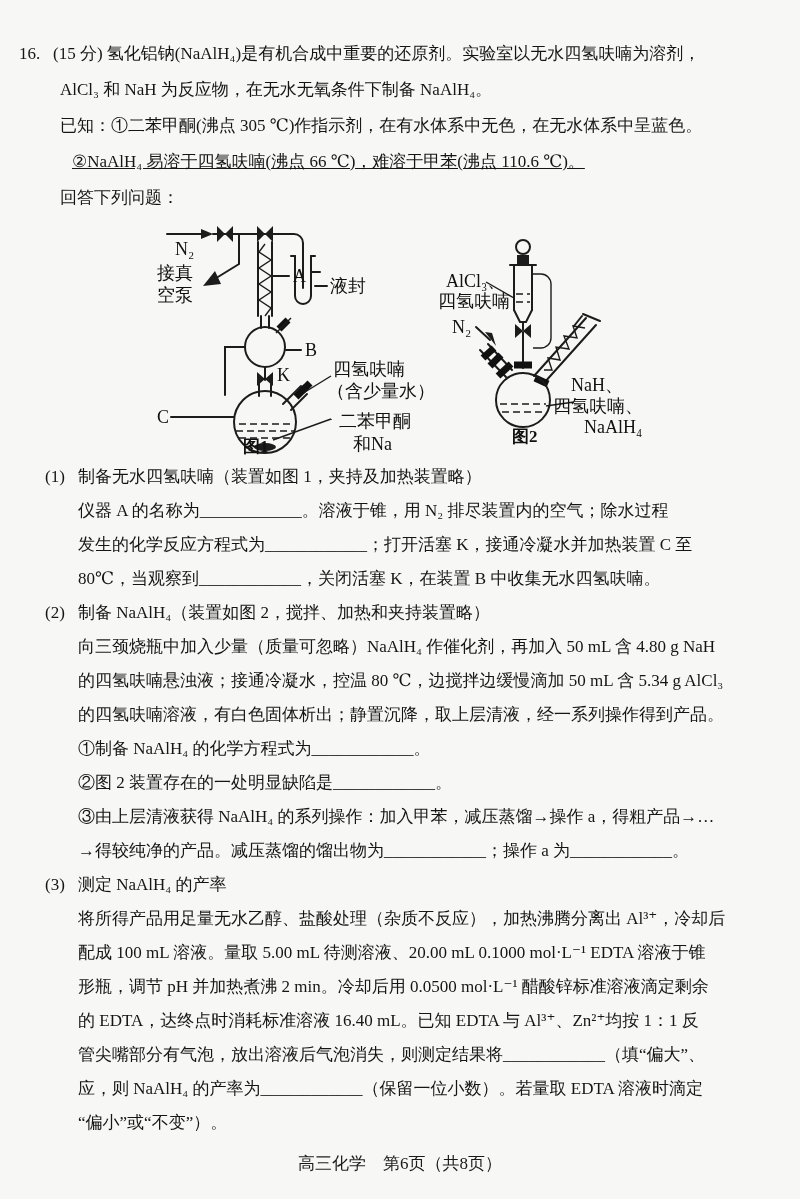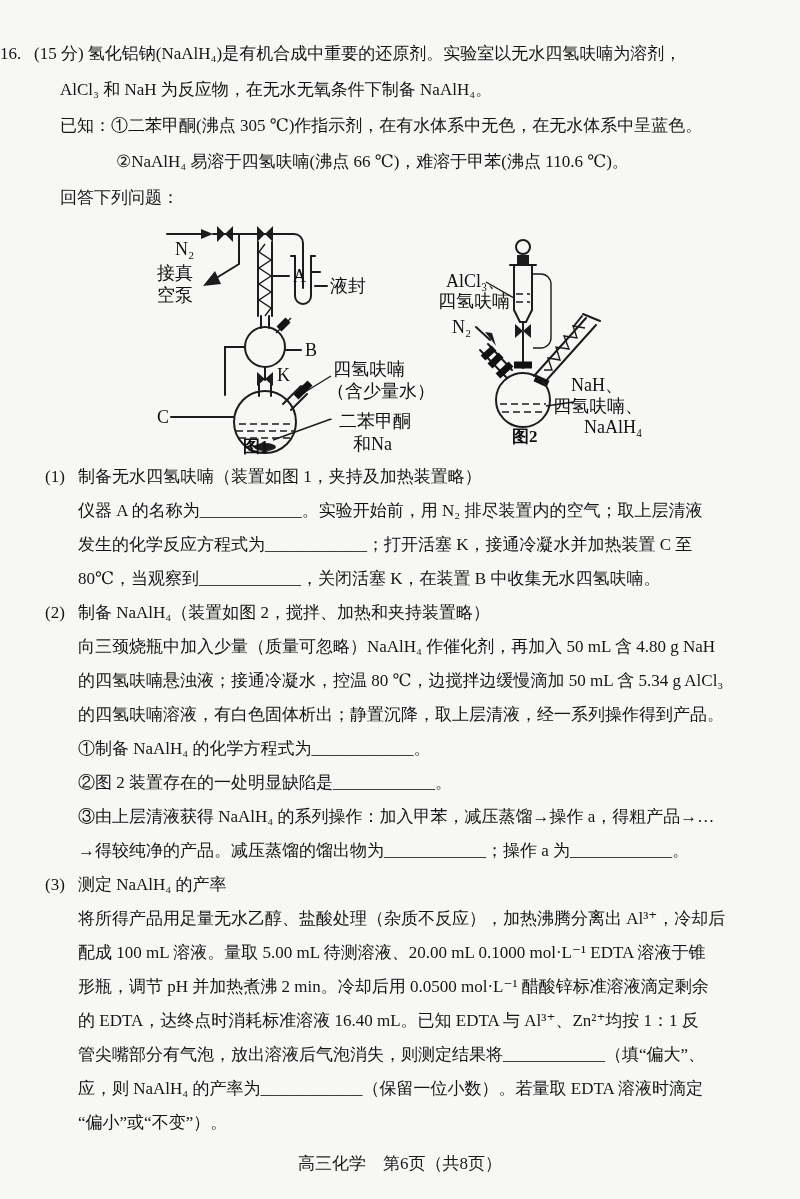--- a/index.html
+++ b/index.html
@@ -16,24 +16,24 @@
     color:#151515;
     overflow:hidden;
     box-sizing:border-box;
     padding-top:36px;
   }
   .tline{white-space:nowrap;font-size:17px;}
   .intro .tline{line-height:36px;height:36px;}
   .part .tline{line-height:34px;height:34px;}
   .num{display:inline-block;}
   
-  .l-q16{}
+  .l-q16{margin-left:19px;}
   .l-q16 .num{width:34px;}
   .ind-a{padding-left:60px;}
-  .ind-b{padding-left:116px;}
+  .ind-b{padding-left:72px;text-decoration:underline;}
   
   .part-head{padding-left:45px;}
   .part-head .num{width:33px;}
   .part-body{padding-left:78px;}
   
   .figures{position:relative;height:244px;}
   .fig{position:absolute;}
   .fig svg{position:absolute;left:0;top:0;}
   .fig .lbl{
     position:absolute;font-size:18px;line-height:18px;
@@ -193,21 +193,21 @@
       <span class="lbl" style="left:24px;top:84px;">N₂</span>
       <span class="lbl" style="left:143px;top:142px;">NaH、</span>
       <span class="lbl" style="left:125px;top:163px;">四氢呋喃、</span>
       <span class="lbl" style="left:156px;top:184px;">NaAlH₄</span>
       <span class="lbl cap" style="left:84px;top:194px;">图2</span>
     </div>
   </div>
 
   <div class="part">
     <div class="tline part-head"><span class="num">(1)</span><span>制备无水四氢呋喃（装置如图 1，夹持及加热装置略）</span></div>
-    <div class="tline part-body">仪器 A 的名称为____________。实验开始前，用 N₂ 排尽装置内的空气；取上层清液</div>
+    <div class="tline part-body">仪器 A 的名称为____________。溶液于锥，用 N₂ 排尽装置内的空气；除水过程</div>
     <div class="tline part-body">发生的化学反应方程式为____________；打开活塞 K，接通冷凝水并加热装置 C 至</div>
     <div class="tline part-body">80℃，当观察到____________，关闭活塞 K，在装置 B 中收集无水四氢呋喃。</div>
   </div>
 
   <div class="part">
     <div class="tline part-head"><span class="num">(2)</span><span>制备 NaAlH₄（装置如图 2，搅拌、加热和夹持装置略）</span></div>
     <div class="tline part-body">向三颈烧瓶中加入少量（质量可忽略）NaAlH₄ 作催化剂，再加入 50 mL 含 4.80 g NaH</div>
     <div class="tline part-body">的四氢呋喃悬浊液；接通冷凝水，控温 80 ℃，边搅拌边缓慢滴加 50 mL 含 5.34 g AlCl₃</div>
     <div class="tline part-body">的四氢呋喃溶液，有白色固体析出；静置沉降，取上层清液，经一系列操作得到产品。</div>
     <div class="tline part-body">①制备 NaAlH₄ 的化学方程式为____________。</div>

